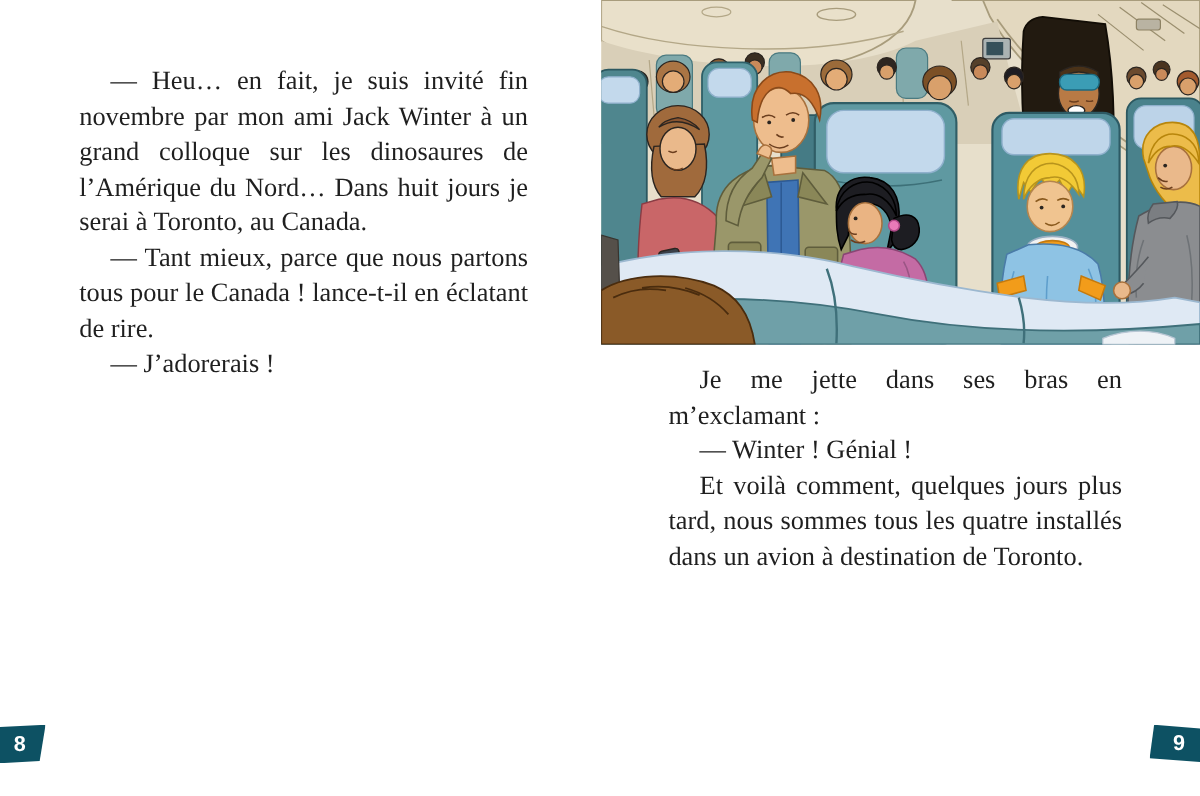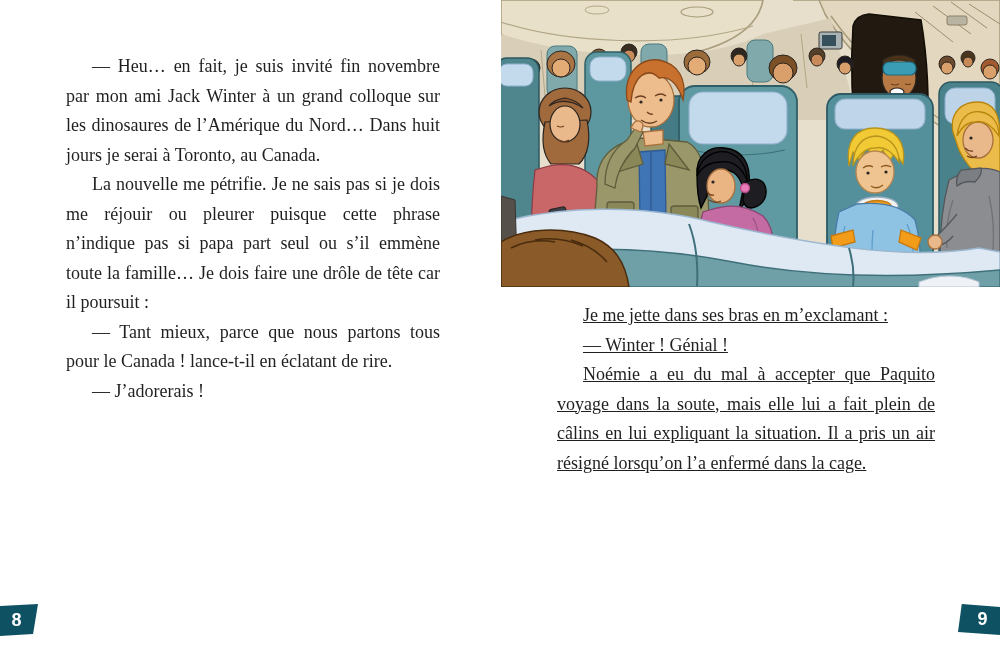--- a/index.html
+++ b/index.html
@@ -4,46 +4,45 @@
 <style>
   html,body{margin:0;padding:0;}
   body{
     width:1000px;height:663px;position:relative;overflow:hidden;
     background:var(--paper-color,#ffffff);
     color:var(--text-color,#1f1f1f);
     font-family:"Liberation Serif","DejaVu Serif",serif;
   }
   .text-block{position:absolute;}
   .text-block p{
-    margin:0;font-size:18px;line-height:29.5px;
+    margin:0;font-size:22px;line-height:29.5px;
     text-align:justify;text-indent:26px;
     hyphens:auto;-webkit-hyphens:auto;
   }
   .left-text{left:66px;top:52px;width:374px;}
-  .right-text{left:557px;top:301px;width:378px;text-decoration:underline;}
+  .right-text{left:557px;top:301px;width:378px;}
   .illustration{position:absolute;left:501px;top:0;width:499px;height:287px;}
   .illustration svg{display:block;width:100%;height:100%;}
   .page-tab{
     position:absolute;display:flex;align-items:center;justify-content:center;
     background:var(--page-tab-color,#0d5163);
     color:var(--page-tab-text-color,#ffffff);
     font-family:"Liberation Sans","DejaVu Sans",sans-serif;
     font-weight:bold;font-size:18px;
   }
   .page-tab.left{left:0;top:604px;width:38px;height:32px;
     clip-path:polygon(0 6%,100% 0,87% 94%,0 100%);padding-right:5px;box-sizing:border-box;}
   .page-tab.right{right:0;top:604px;width:42px;height:31px;
     clip-path:polygon(9% 0,100% 10%,100% 100%,0 90%);padding-left:7px;box-sizing:border-box;}
 </style>
 </head>
 <body>
 
 <div class="text-block left-text">
   <p>— Heu… en fait, je suis invité fin novembre par mon ami Jack Winter à un grand colloque sur les dinosaures de l’Amérique du Nord… Dans huit jours je serai à Toronto, au Canada.</p>
-  <p>La nouvelle me pétrifie. Je ne sais pas si je dois me réjouir ou pleurer puisque cette phrase n’indique pas si papa part seul ou s’il emmène toute la famille… Je dois faire une drôle de tête car il poursuit :</p>
   <p>— Tant mieux, parce que nous partons tous pour le Canada ! lance-t-il en éclatant de rire.</p>
   <p>— J’adorerais !</p>
 </div>
 
 <div class="illustration" role="img" aria-label="Illustration : une famille et d’autres passagers installés dans la cabine d’un avion">
 <svg viewBox="0 0 499 287" preserveAspectRatio="none">
 
   <rect x="0" y="0" width="499" height="287" fill="#e7dfcb"></rect>
 
   <path d="M292,0 H499 V160 C428,128 352,62 324,14 L318,0 Z" fill="#e3d8bf" stroke="#a89c7c" stroke-width="1.5"></path>
@@ -248,21 +247,21 @@
   <g>
     <path d="M0,242 C22,228 62,226 94,238 C112,246 124,260 128,287 L0,287 Z" fill="#8a5a28" stroke="#4a2c0e" stroke-width="1.5"></path>
     <path d="M10,248 q20,-10 44,-6 M34,240 q24,-4 48,6 M70,240 q22,6 36,22" fill="none" stroke="#4a2c0e" stroke-width="1.5"></path>
   </g>
 </svg>
 </div>
 
 <div class="text-block right-text">
   <p>Je me jette dans ses bras en m’exclamant :</p>
   <p>— Winter ! Génial !</p>
-  <p>Noémie a eu du mal à accepter que Paquito voyage dans la soute, mais elle lui a fait plein de câlins en lui expliquant la situation. Il a pris un air résigné lorsqu’on l’a enfermé dans la cage.</p>
+  <p>Et voilà comment, quelques jours plus tard, nous sommes tous les quatre installés dans un avion à destination de Toronto.</p>
 </div>
 
 <div class="page-tab left">
   <span>8</span>
 </div>
 <div class="page-tab right">
   <span>9</span>
 </div>
 
 </body></html>

